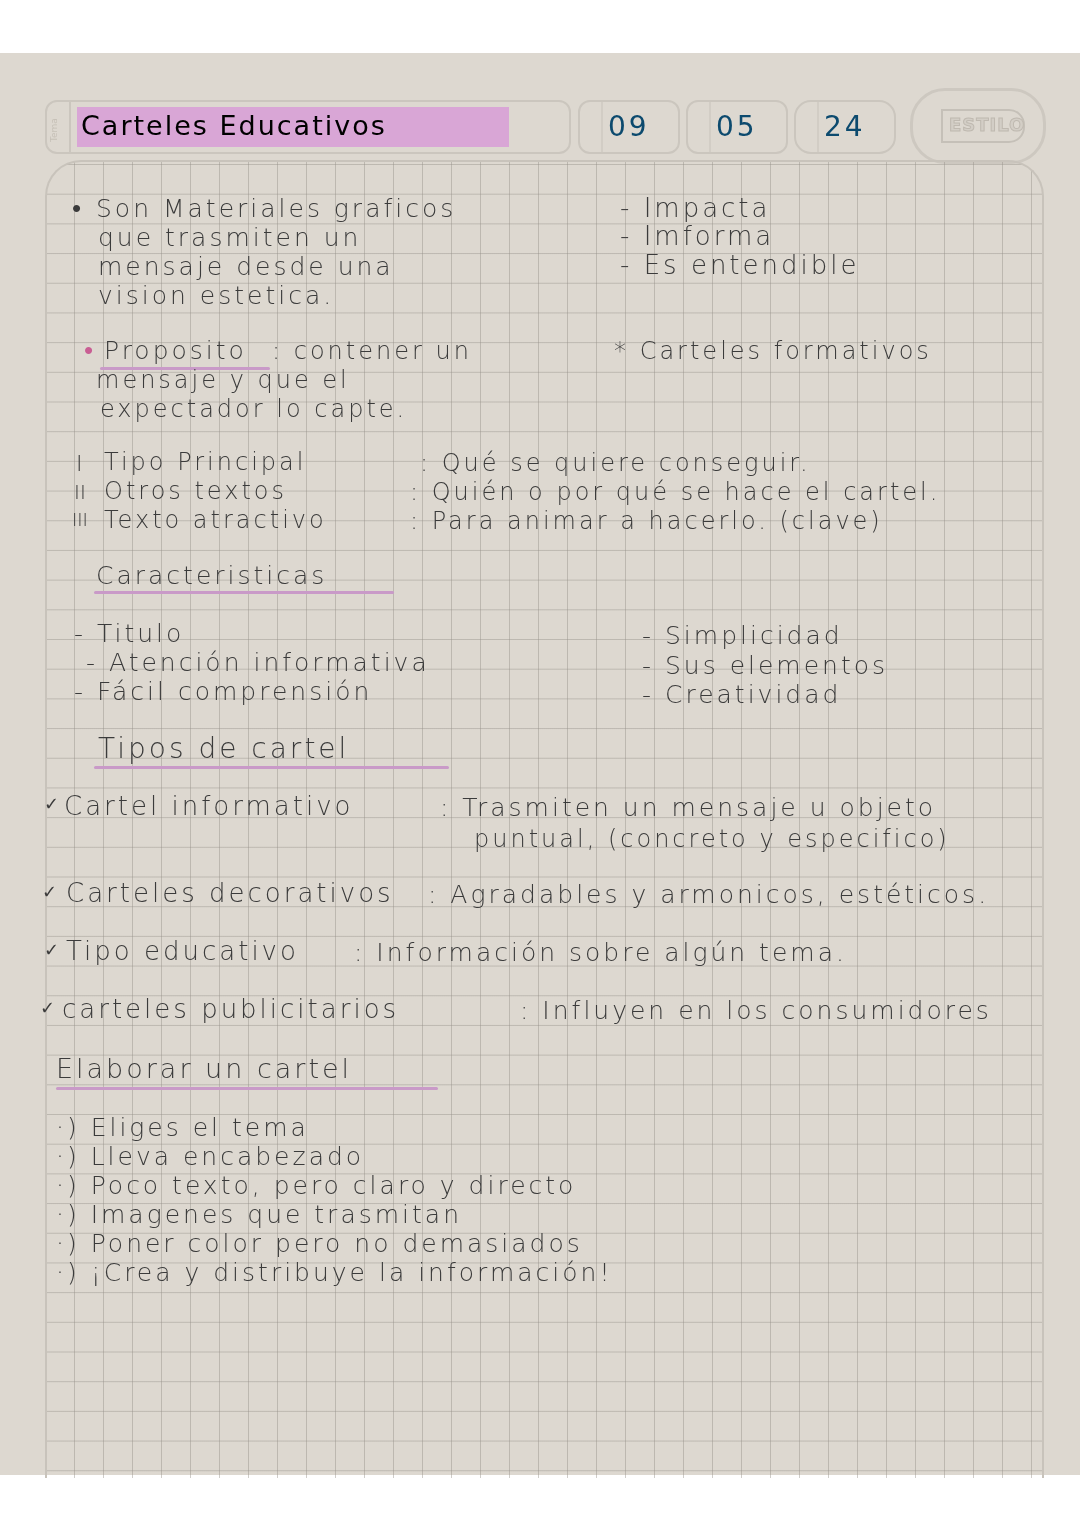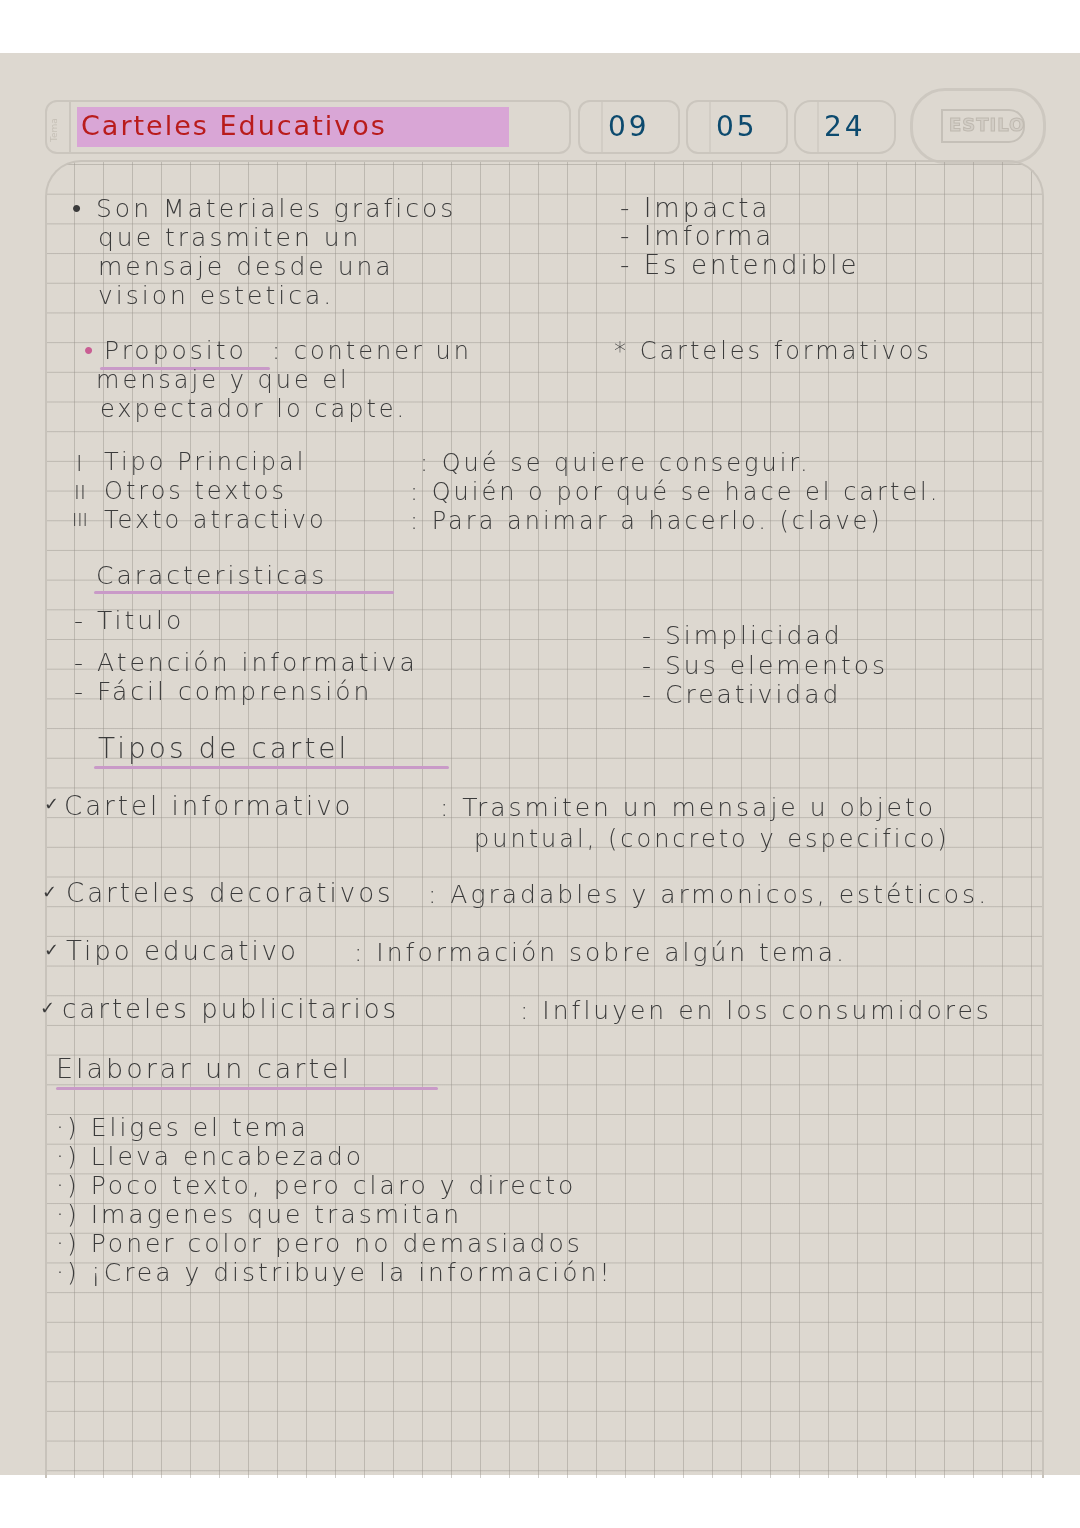--- a/index.html
+++ b/index.html
@@ -4,21 +4,21 @@
 <style>
   html, body { margin:0; padding:0; }
   body { width:1080px; height:1528px; background:#ffffff; position:relative; overflow:hidden;
          font-family:"DejaVu Sans", sans-serif; }
   .photo { position:absolute; left:0; top:53px; width:1080px; height:1422px; background:#ddd8d0; }
   
   .title-box { position:absolute; left:45px; top:100px; width:522px; height:50px; border:2px solid #cbc6be; border-radius:12px; }
   .title-tab { position:absolute; left:0; top:0; width:22px; height:100%; border-right:2px solid #cbc6be; }
   .title-tab span { position:absolute; left:2px; top:40px; transform:rotate(-90deg); transform-origin:left top; font-size:9px; color:#c6c0b7; }
   .title-hl { position:absolute; left:30px; top:5px; width:432px; height:40px; background:#d9a6d6; }
-  .title-text { position:absolute; left:34px; top:8px; font-family:"DejaVu Sans", sans-serif; font-size:27px; letter-spacing:2px; color:#b91c1c; }
+  .title-text { position:absolute; left:34px; top:8px; font-family:"DejaVu Sans", sans-serif; font-size:27px; letter-spacing:2px; color:#000000; }
   .date-box { position:absolute; top:100px; height:50px; width:98px; border:2px solid #cbc6be; border-radius:12px; }
   .date-box .lbl { position:absolute; left:3px; top:0; width:18px; height:100%; border-right:2px solid #d2cdc5; font-size:8px; color:#c6c0b7; }
   .date-box .val { position:absolute; left:28px; top:8px; font-size:28px; letter-spacing:3px; color:#0c4a6e; }
   .brand { position:absolute; left:910px; top:88px; width:130px; height:70px; border:3px solid #cdc8c0; border-radius:35px; }
   .brand .inner { position:absolute; left:28px; top:18px; width:80px; height:30px; border:2px solid #c5c0b8; border-radius:0 16px 16px 0; }
   .brand .txt { position:absolute; left:6px; top:3px; font-size:18px; font-weight:bold; color:#d3cec6; letter-spacing:1px; -webkit-text-stroke:1px #bfb9b0; }
   
   .grid { position:absolute; left:45px; top:160px; width:995px; height:1316px; border:2px solid #c8c3bb; border-bottom:none; border-radius:36px 36px 0 0;
           background-image:
             linear-gradient(to right, rgba(150,145,138,.45) 1px, transparent 1px),
@@ -88,22 +88,22 @@
   <div class="hw" style="left:74px; top:427px; font-size:20px; letter-spacing:0;">II</div>
   <div class="hw" style="left:104px; top:424px; font-size:24px;">Otros textos</div>
   <div class="hw" style="left:410px; top:425px; font-size:24px;">: Quién o por qué se hace el cartel.</div>
 
   <div class="hw" style="left:72px; top:456px; font-size:18px; letter-spacing:0;">III</div>
   <div class="hw" style="left:104px; top:453px; font-size:24px;">Texto atractivo</div>
   <div class="hw" style="left:410px; top:454px; font-size:24px;">: Para animar a hacerlo. (clave)</div>
 
   <div class="hw" style="left:96px; top:508px; font-size:25px;">Caracteristicas</div>
   <div class="ul" style="left:94px; top:538px; width:300px;"></div>
-  <div class="hw" style="left:74px; top:553px; font-size:25px;">- Titulo</div>
-  <div class="hw" style="left:74px; top:595px; font-size:25px;">- Atención informativa</div>
+  <div class="hw" style="left:74px; top:566px; font-size:25px;">- Titulo</div>
+  <div class="hw" style="left:74px; top:595px; font-size:25px;padding-left:12px;">- Atención informativa</div>
   <div class="hw" style="left:74px; top:624px; font-size:25px;">- Fácil comprensión</div>
   <div class="hw" style="left:642px; top:568px; font-size:25px;">- Simplicidad</div>
   <div class="hw" style="left:642px; top:598px; font-size:25px;">- Sus elementos</div>
   <div class="hw" style="left:642px; top:627px; font-size:25px;">- Creatividad</div>
 
   <div class="hw" style="left:98px; top:679px; font-size:28px;">Tipos de cartel</div>
   <div class="ul" style="left:94px; top:713px; width:355px;"></div>
 
   <div class="hw" style="left:44px; top:740px; font-size:18px;">✓</div>
   <div class="hw" style="left:64px; top:738px; font-size:26px;">Cartel informativo</div>

